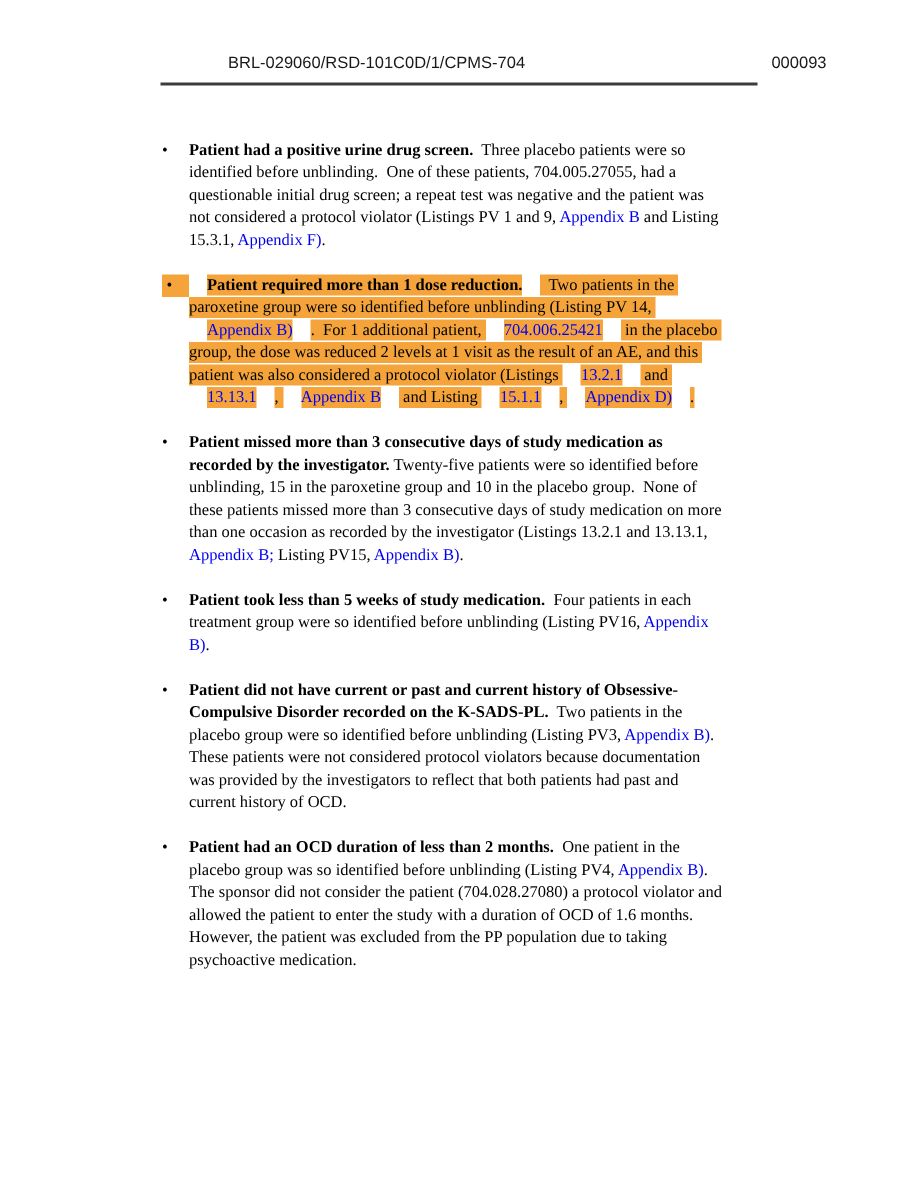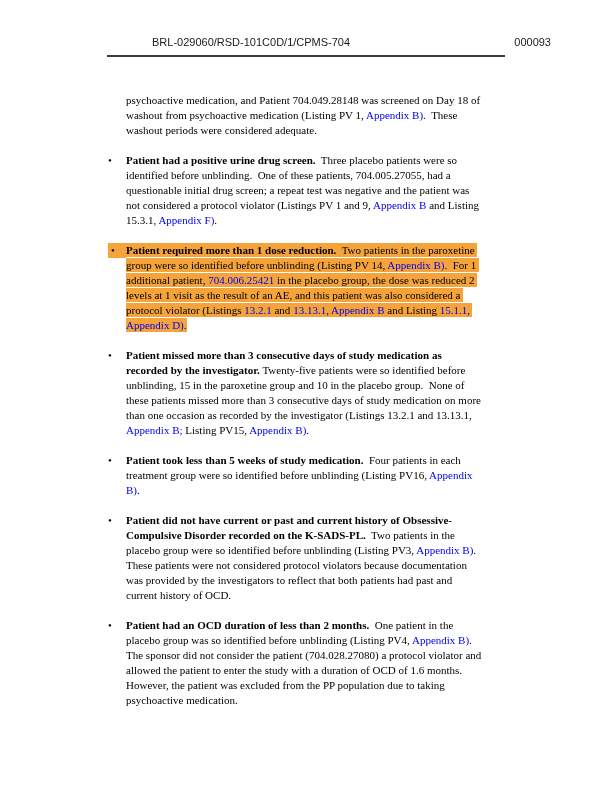--- a/index.html
+++ b/index.html
@@ -67,41 +67,39 @@
   .t { font-weight: normal; }
   .lnk {
     color: #0000EE;
     cursor: pointer;
   }
   
   .hl .para span {
     background-color: #F5A43C;
     padding-top: 1px;
     padding-bottom: 1px;
+    margin-left: 12px;
   }
   .hl .marker {
     background-color: #F5A43C;
     padding-left: 3px;
     box-sizing: border-box;
   }
 </style>
 </head>
 <body>
 
 <header class="hdr">
     <span>BRL-029060/RSD-101C0D/1/CPMS-704</span>
     <span>000093</span>
   </header>
 <div class="rule"></div>
 
 <main class="content">
 
-  <div class="block">
-      <p class="para"><span class="t">psychoactive medication, and Patient 704.049.28148 was screened on Day 18 of washout from psychoactive medication (Listing PV 1, </span><span class="lnk">Appendix B)</span><span class="t">.  These washout periods were considered adequate.</span></p>
-    </div>
 
   <div class="block item">
       <span class="marker">•</span>
       <p class="para"><span class="b">Patient had a positive urine drug screen.</span><span class="t">  Three placebo patients were so identified before unblinding.  One of these patients, 704.005.27055, had a questionable initial drug screen; a repeat test was negative and the patient was not considered a protocol violator (Listings PV 1 and 9, </span><span class="lnk">Appendix B</span><span class="t"> and Listing 15.3.1, </span><span class="lnk">Appendix F)</span><span class="t">.</span></p>
     </div>
 
   <div class="block item hl">
       <span class="marker">•</span>
       <p class="para"><span class="b">Patient required more than 1 dose reduction.</span><span class="t">  Two patients in the paroxetine group were so identified before unblinding (Listing PV 14, </span><span class="lnk">Appendix B)</span><span class="t">.  For 1 additional patient, </span><span class="lnk">704.006.25421</span><span class="t"> in the placebo group, the dose was reduced 2 levels at 1 visit as the result of an AE, and this patient was also considered a protocol violator (Listings </span><span class="lnk">13.2.1</span><span class="t"> and </span><span class="lnk">13.13.1</span><span class="t">, </span><span class="lnk">Appendix B</span><span class="t"> and Listing </span><span class="lnk">15.1.1</span><span class="t">, </span><span class="lnk">Appendix D)</span><span class="t">.</span></p>
     </div>

